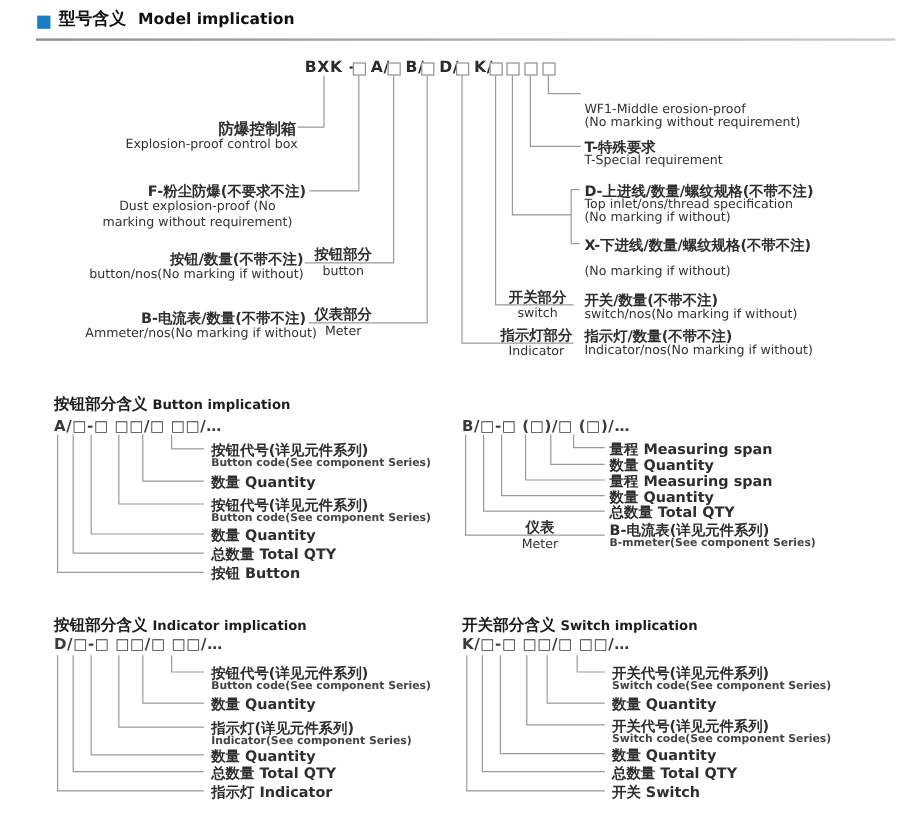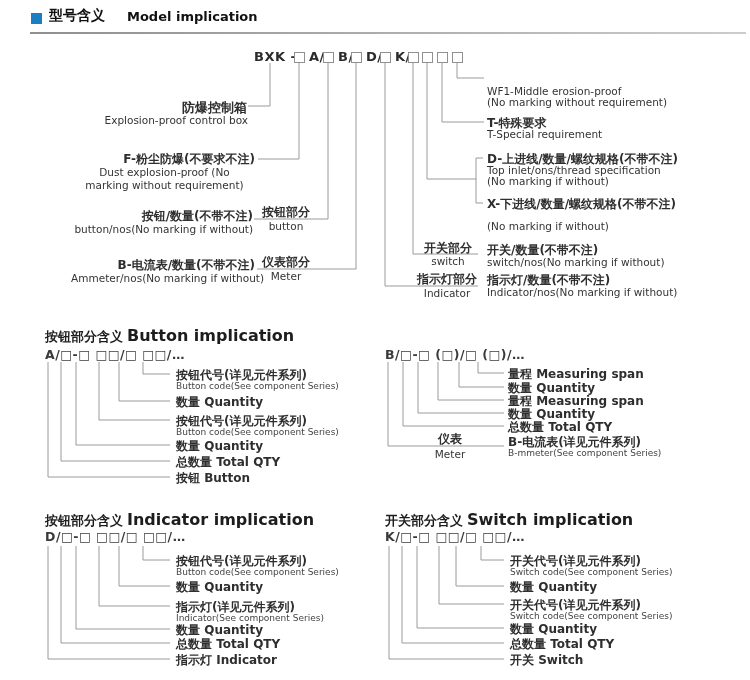--- a/index.html
+++ b/index.html
@@ -2,38 +2,38 @@
 <html><head>
 <meta charset="utf-8">
 <style>
   html,body{margin:0;padding:0;background:#fff;}
   #canvas{position:relative;width:750px;height:680px;background:#fff;overflow:hidden;
           font-family:"DejaVu Sans",sans-serif;color:#2e2e2e;}
   .abs{position:absolute;white-space:nowrap;}
   
   .hdr-sq{position:absolute;left:31px;top:13px;width:11px;height:11px;background:#1b7ec3;}
   .hdr-zh{position:absolute;left:49px;top:7px;font-size:14px;font-weight:bold;color:#111;}
-  .hdr-en{position:absolute;left:115px;top:9px;font-size:13px;font-weight:bold;color:#111;margin-left:12px;}
+  .hdr-en{position:absolute;left:115px;top:9px;font-size:13px;font-weight:bold;color:#111;}
   .hdr-line{position:absolute;left:30px;top:32px;width:716px;height:2px;
             background:linear-gradient(to right,#8f8f8f,#cccccc);}
   
   .mc{position:absolute;top:49px;font-size:13px;font-weight:bold;color:#2b2b2b;letter-spacing:.5px;}
   .mbox{position:absolute;top:52px;width:9px;height:9px;border:1px solid #909090;background:#fff;}
   
   svg.lines{position:absolute;left:0;top:0;pointer-events:none;}
   
   .zh{font-size:12px;font-weight:600;color:#2e2e2e;}
   .zh13{font-size:13px;font-weight:600;color:#2e2e2e;}
   .en{font-size:10.5px;font-weight:400;color:#333;}
-  .en-sm{font-size:9px;font-weight:400;color:#444;}
+  .en-sm{font-size:9px;font-weight:700;color:#444;}
   .tr{text-align:center;}
   .tc{text-align:center;}
   .wrap{white-space:normal;line-height:1.25;}
   .sec-title-zh{font-size:13px;font-weight:bold;color:#1d1d1d;}
-  .sec-title-en{font-size:16px;font-weight:bold;color:#1d1d1d;margin-left:4px;}
+  .sec-title-en{font-size:11px;font-weight:bold;color:#1d1d1d;margin-left:4px;}
   .formula{font-size:12.5px;font-weight:600;color:#3a3a3a;letter-spacing:.5px;}
   .row-bold{font-size:12px;font-weight:600;color:#2e2e2e;}
 </style>
 </head>
 <body>
 
 <div id="canvas">
 
   <div class="hdr-sq"></div>
   <div class="hdr-zh">型号含义</div>

